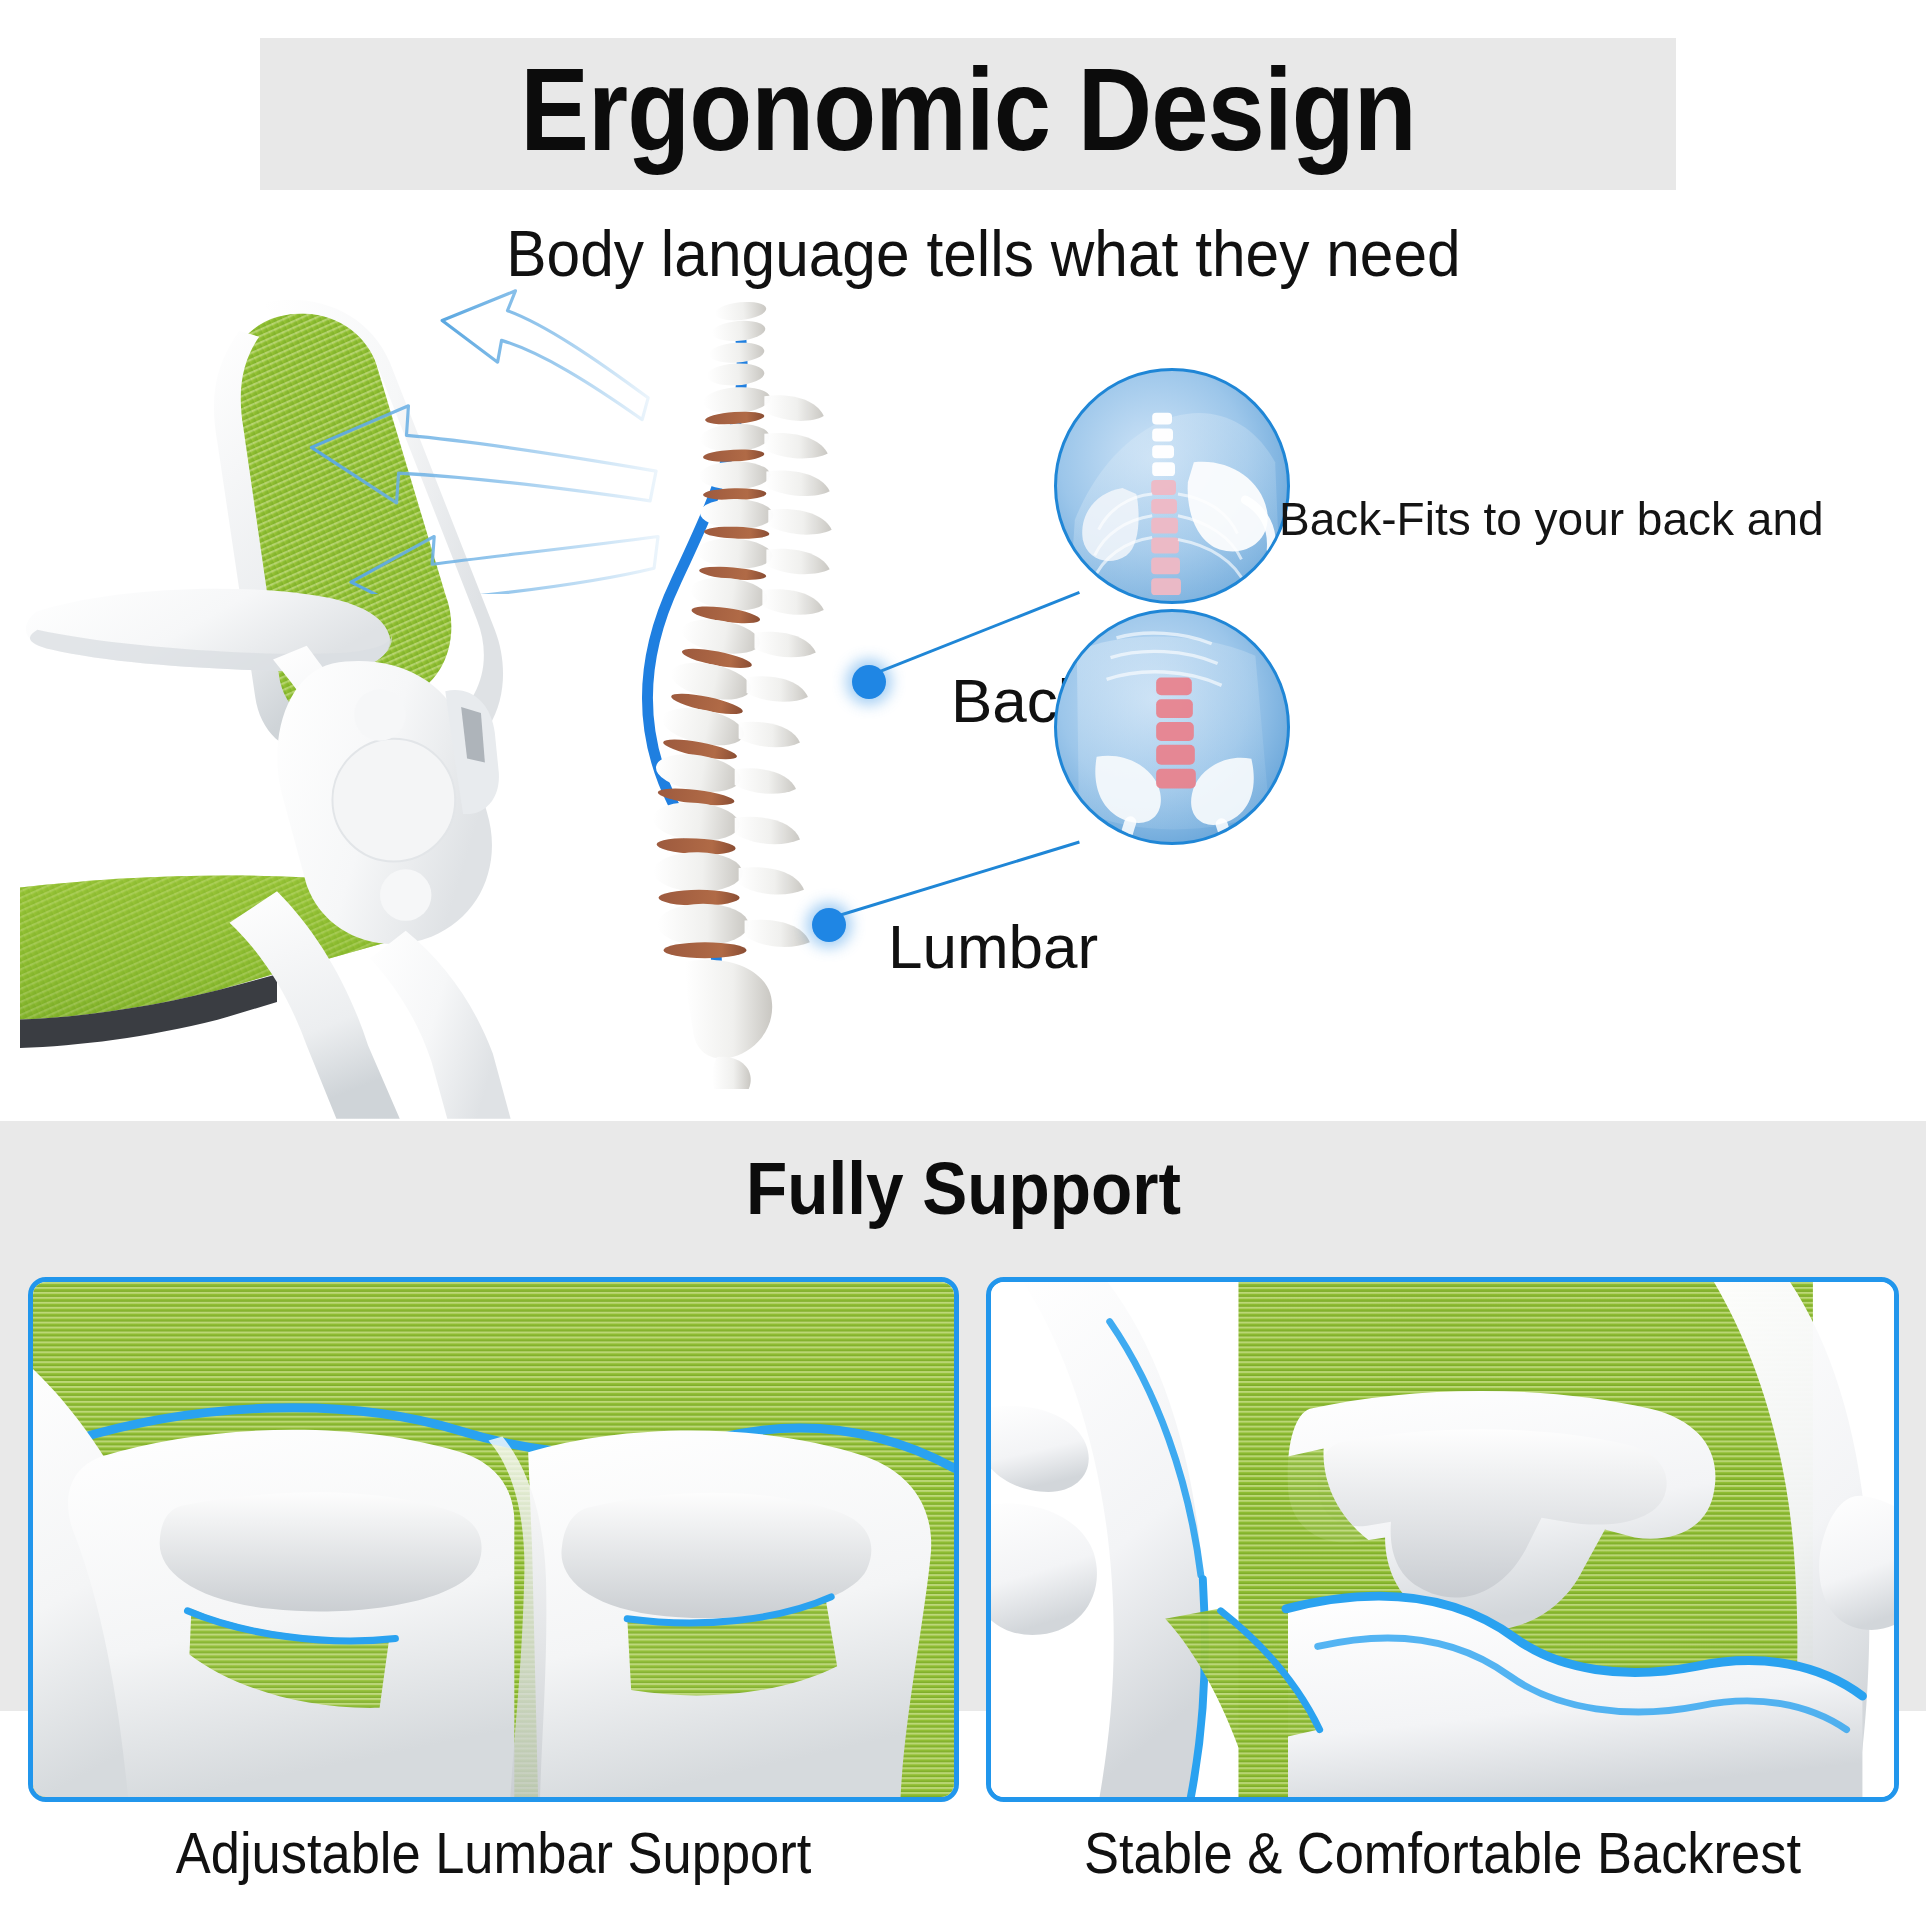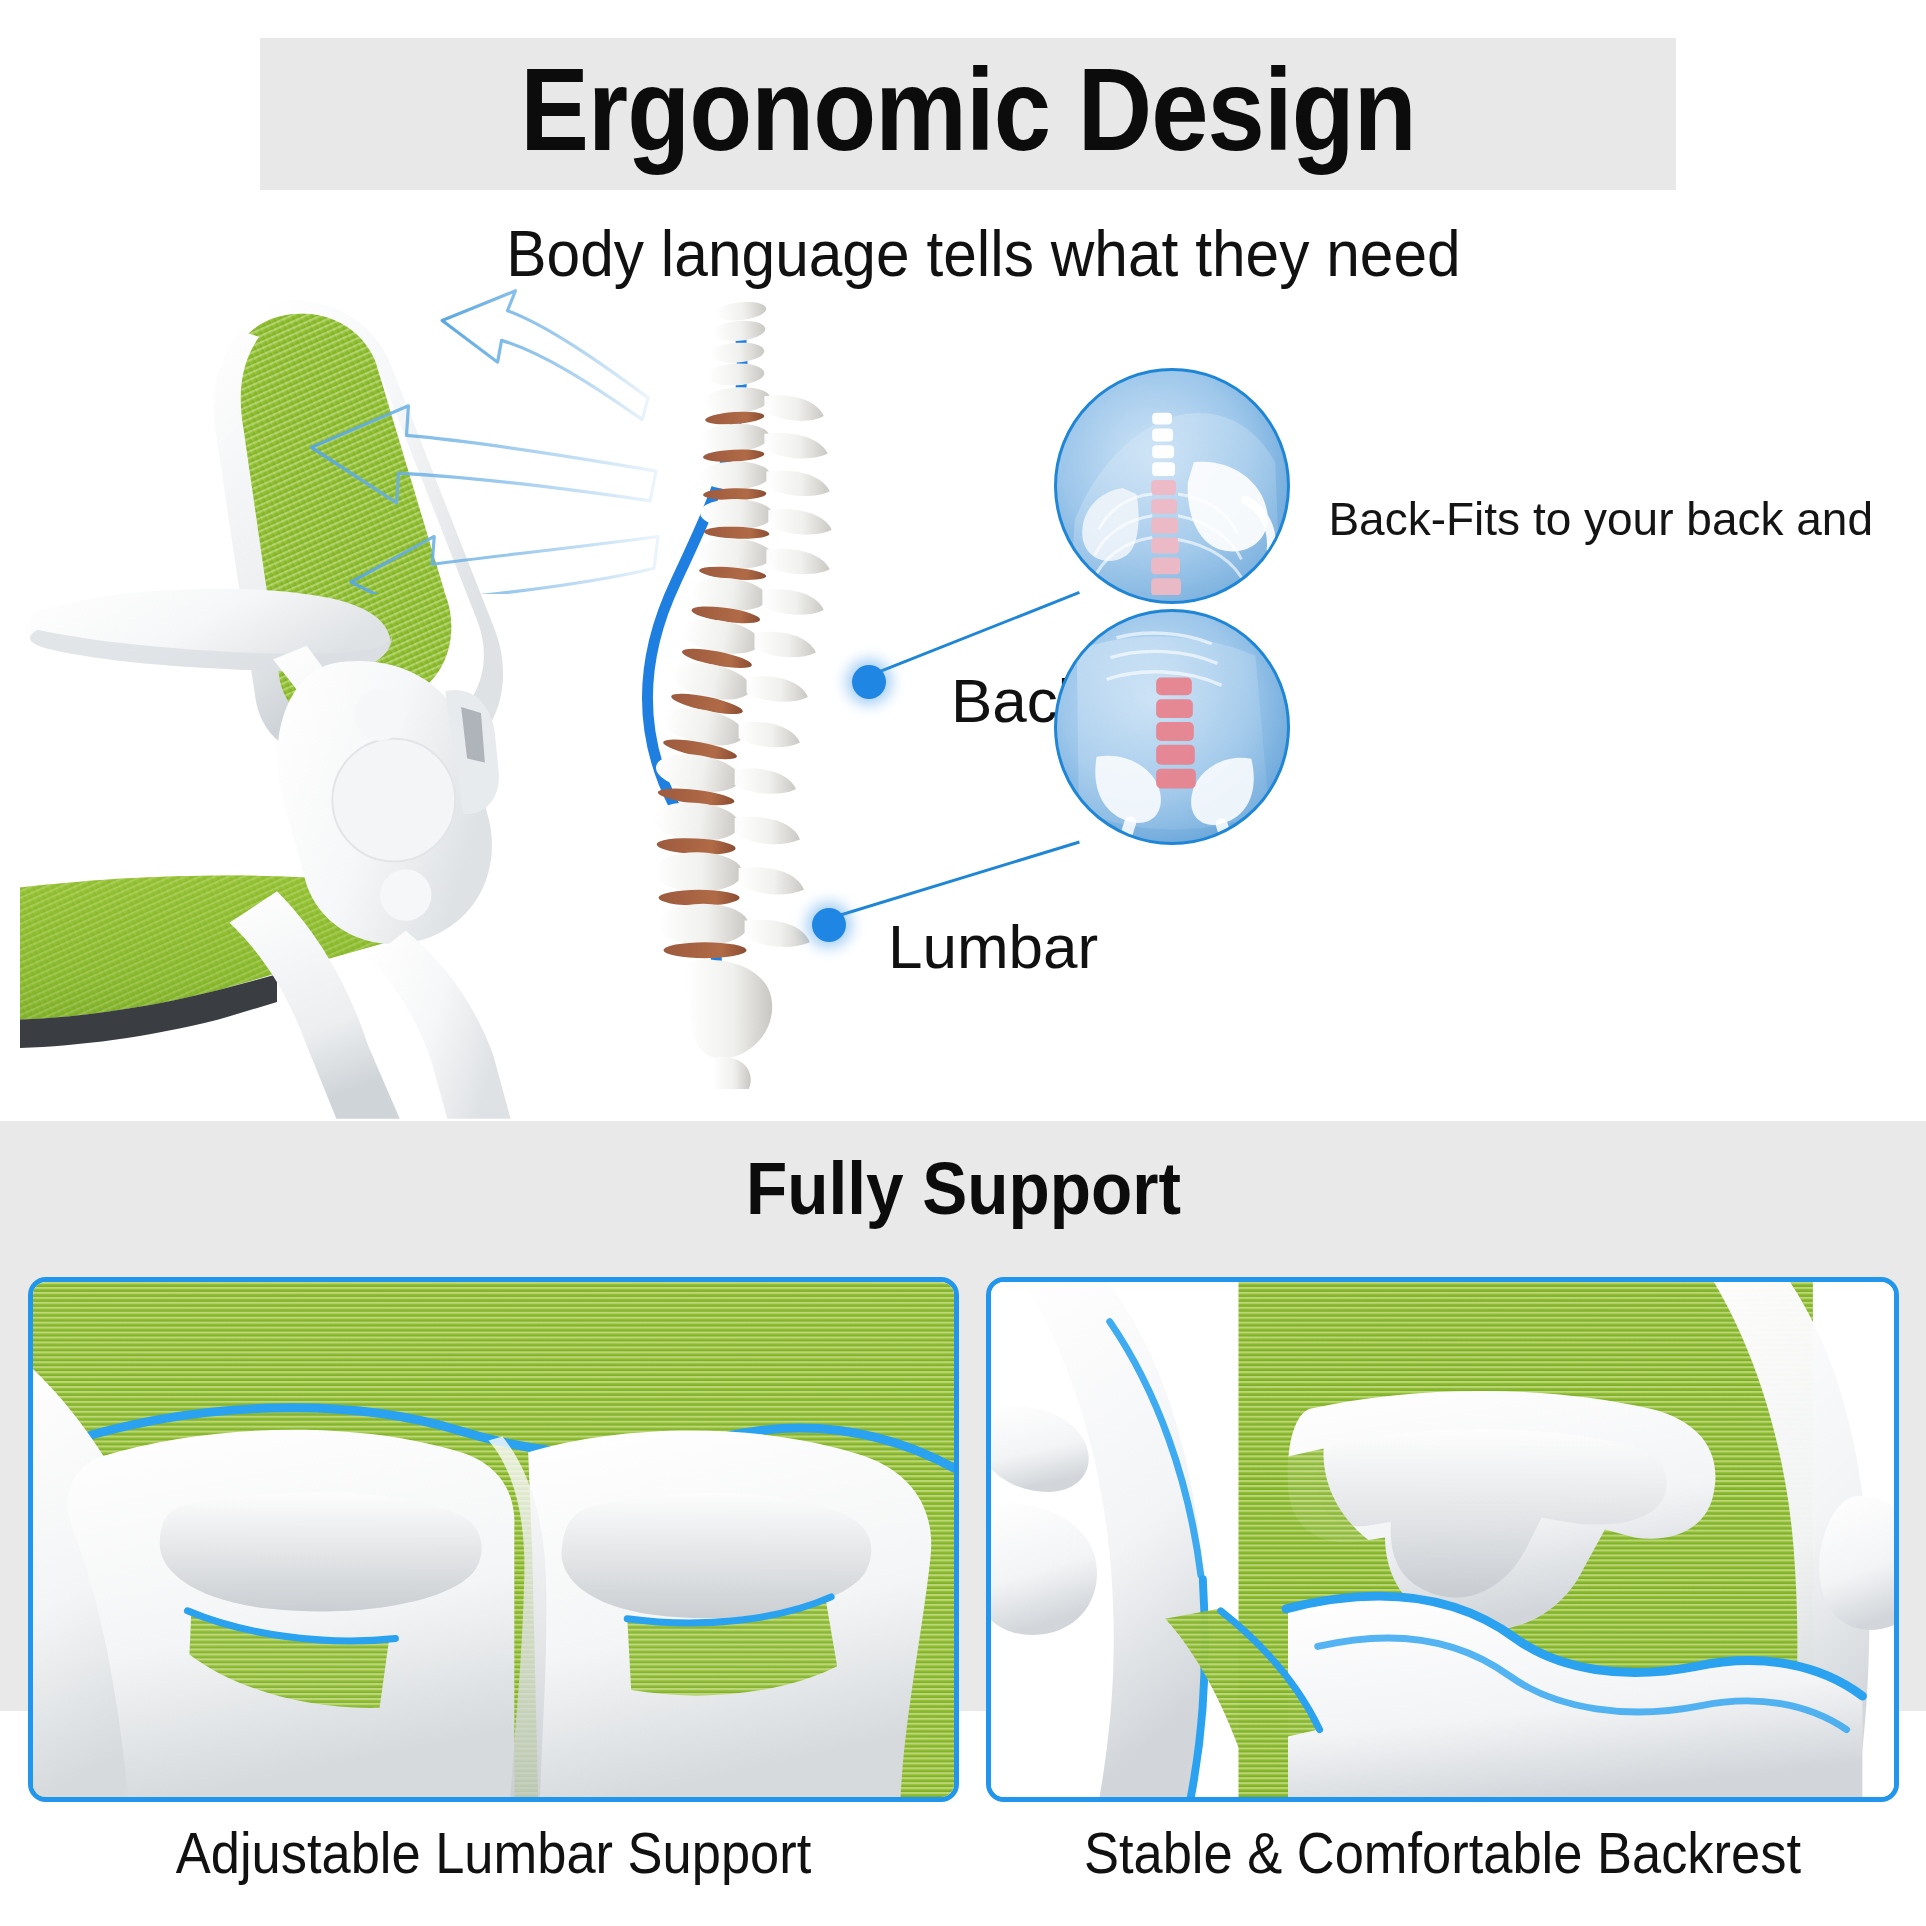--- a/index.html
+++ b/index.html
@@ -49,21 +49,21 @@
     position:absolute; border-radius:50%;
     border:3px solid #1f86d6;
     background:radial-gradient(circle at 42% 38%, #cfe4f7 0%, #9cc6ea 48%, #6ba7da 78%, #5b9bd2 100%);
     overflow:hidden;
   }
   .xray-top { left:1034px; top:368px; width:236px; height:236px; }
   .xray-bot { left:1034px; top:609px; width:236px; height:236px; }
 
   .callout-text {
     position:absolute; font-size:46px; line-height:1.28; color:#141414;
-    font-family:"Liberation Sans", sans-serif; width:594px;text-align:right;
+    font-family:"Liberation Sans", sans-serif; width:594px;
   }
   .callout-top { left:1259px; top:490px; }
   .callout-bot { left:1259px; top:785px; }
 
   .spine-label {
     position:absolute; font-size:62px; color:#111;
     font-family:"Liberation Sans", sans-serif;
   }
   .label-back   { left:931px; top:665px; }
   .label-lumbar { left:868px; top:911px; }

